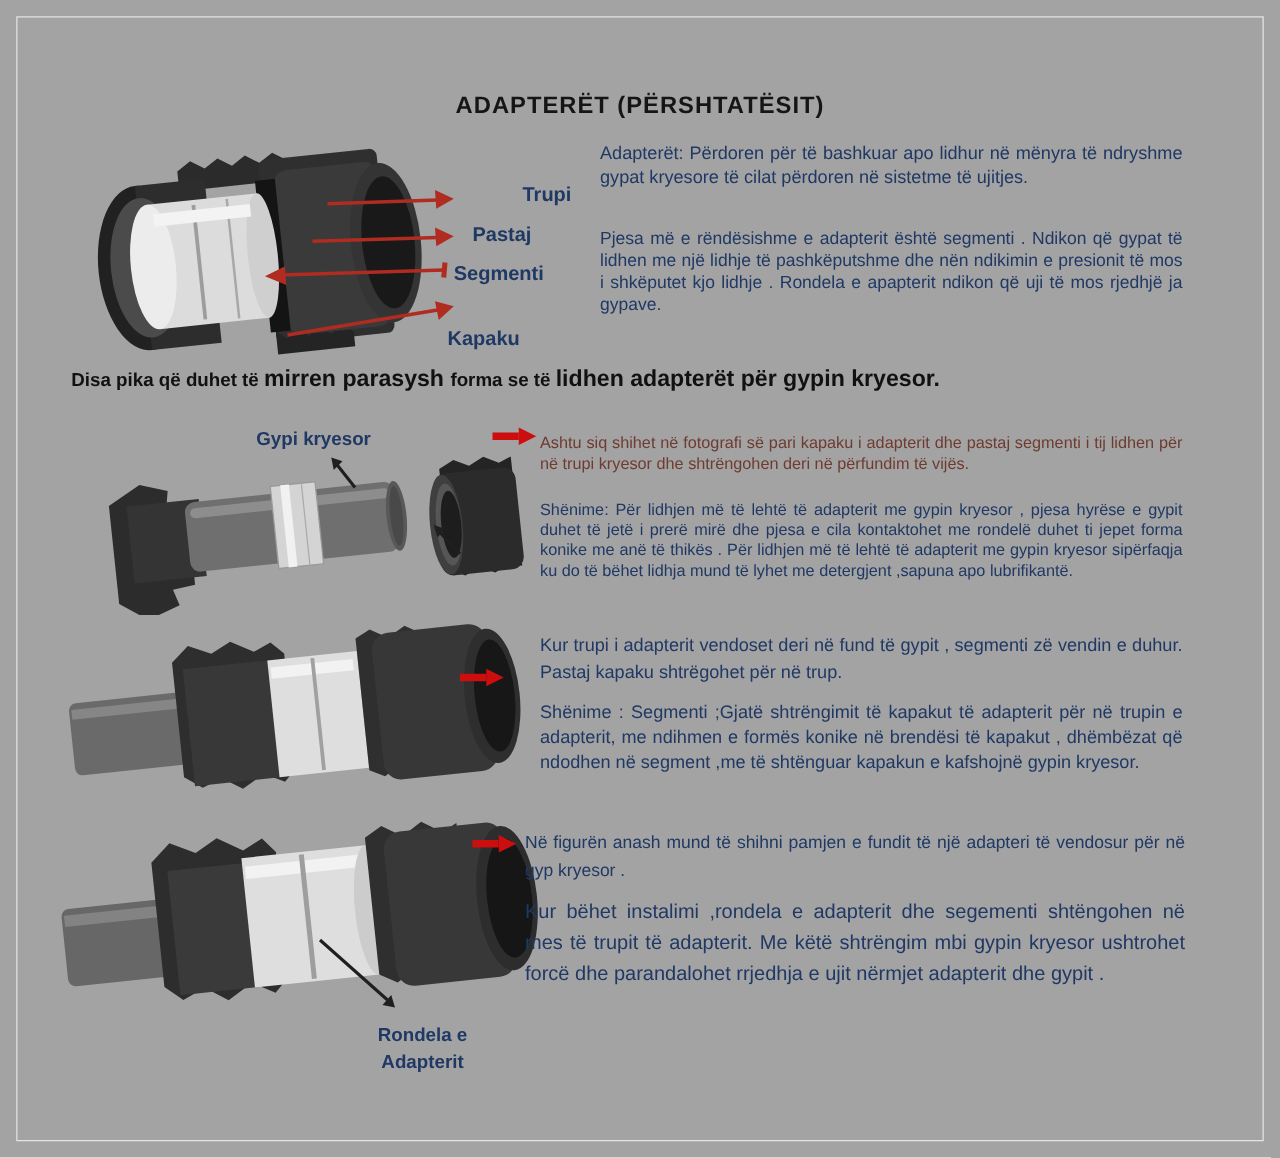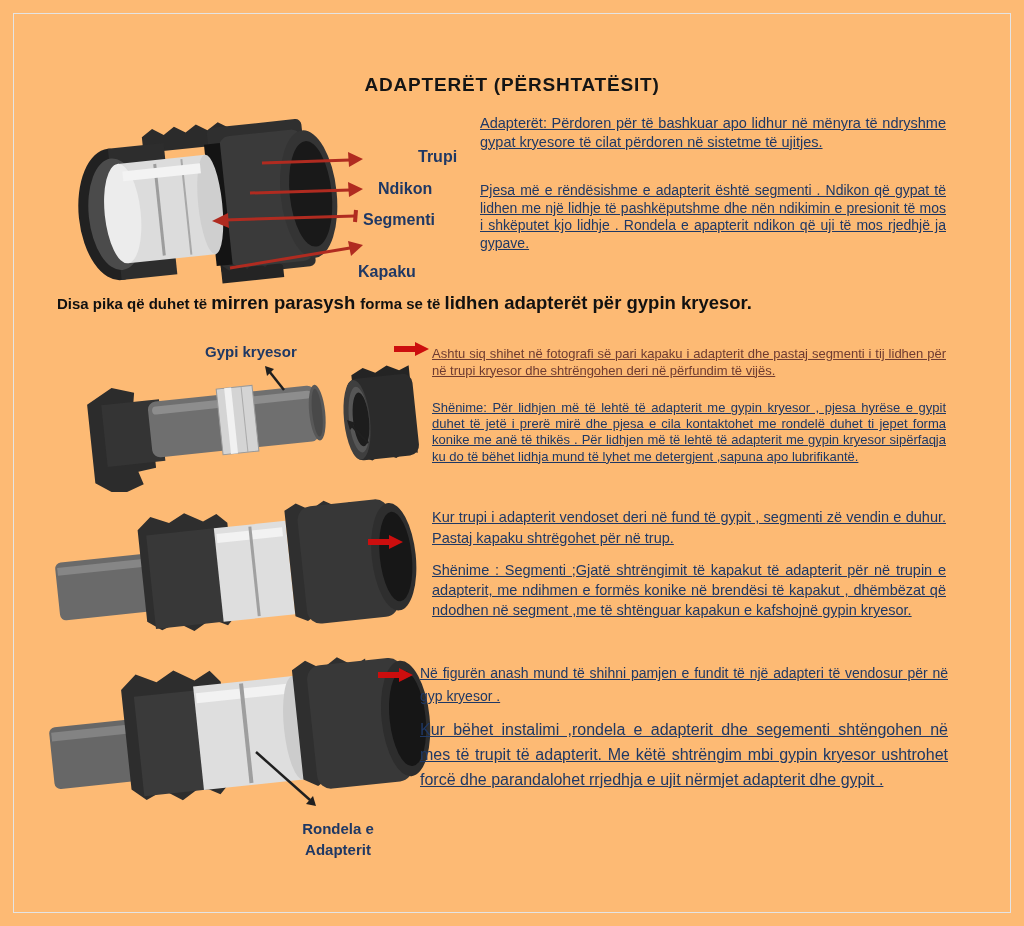--- a/index.html
+++ b/index.html
@@ -1,25 +1,25 @@
 <!DOCTYPE html>
 <html><head>
 <meta charset="utf-8">
 <style>
   html,body{margin:0;padding:0;background:#ffffff;}
   .page{
-    position:relative;width:1024px;height:926px;background:#fdba74;
+    position:relative;width:1024px;height:926px;background:#a3a3a3;
     font-family:"Liberation Sans","DejaVu Sans",sans-serif;overflow:hidden;
   }
   .frame{position:absolute;left:13px;top:13px;right:13px;bottom:13px;border:1px solid #e4e4e4;}
   .title{
     position:absolute;top:74px;left:0;width:100%;text-align:center;
     font-size:19px;font-weight:bold;letter-spacing:.8px;color:#151515;
   }
-  .p{position:absolute;text-align:justify;color:#1F3864;text-decoration:underline;}
+  .p{position:absolute;text-align:justify;color:#1F3864;}
   .p-intro1{top:114px;left:480px;width:466px;font-size:14.5px;line-height:18.5px;}
   .p-intro2{top:182px;left:480px;width:466px;font-size:14px;line-height:17.6px;}
   .p-s1a{top:346px;left:432px;width:514px;font-size:13px;line-height:16.5px;color:#6E3B31;}
   .p-s1b{top:400px;left:432px;width:514px;font-size:13px;line-height:16.2px;}
   .p-s2a{top:507px;left:432px;width:514px;font-size:14.5px;line-height:21px;}
   .p-s2b{top:560px;left:432px;width:514px;font-size:14.5px;line-height:20px;}
   .p-s3a{top:662px;left:420px;width:528px;font-size:14px;line-height:23px;}
   .p-s3b{top:717px;left:420px;width:528px;font-size:16px;line-height:25px;}
   .heading{
     position:absolute;top:292px;left:57px;width:878px;color:#111;font-weight:bold;line-height:22px;
@@ -72,21 +72,21 @@
       <rect x="58" y="44" width="88" height="100" fill="#dcdcdc"></rect>
       <ellipse cx="58" cy="94" rx="18" ry="50" fill="#ececec"></ellipse>
       <ellipse cx="146" cy="94" rx="12" ry="50" fill="#cfcfcf"></ellipse>
       <line x1="95" y1="48" x2="95" y2="140" stroke="#9d9d9d" stroke-width="3"></line>
       <line x1="122" y1="46" x2="122" y2="142" stroke="#a8a8a8" stroke-width="2"></line>
       <rect x="62" y="52" width="78" height="10" fill="#f3f3f3"></rect>
     </g>
   </svg>
 
   <div class="part-label lbl-trupi">Trupi</div>
-  <div class="part-label lbl-rondela">Ndikon</div>
+  <div class="part-label lbl-rondela">Pastaj</div>
   <div class="part-label lbl-segmenti">Segmenti</div>
   <div class="part-label lbl-kapaku">Kapaku</div>
 
   <div class="p p-intro1">Adapterët: Përdoren për të bashkuar apo lidhur  në mënyra të ndryshme gypat kryesore   të cilat përdoren në sistetme të ujitjes.</div>
   <div class="p p-intro2">Pjesa më e rëndësishme e adapterit   është segmenti . Ndikon që gypat të lidhen me  një lidhje të pashkëputshme dhe nën ndikimin e presionit  të mos i shkëputet  kjo lidhje . Rondela e apapterit ndikon që uji të mos rjedhjë ja gypave.</div>
 
   <div class="heading">
     <span class="h-sm">Disa pika që duhet të </span><span class="h-lg">mirren parasysh </span><span class="h-sm"> forma se të </span><span class="h-lg">lidhen adapterët </span><span class="h-lg"> për gypin kryesor.</span>
   </div>
 

